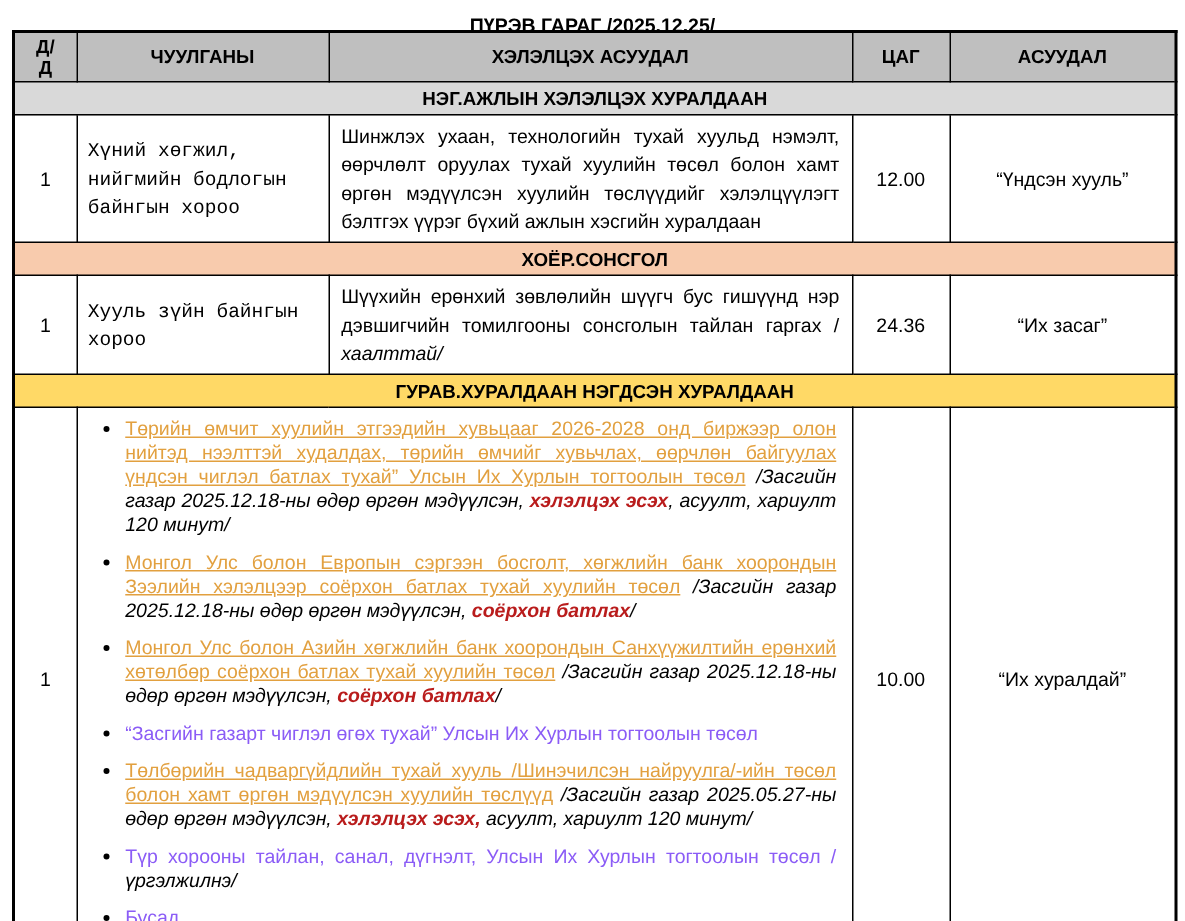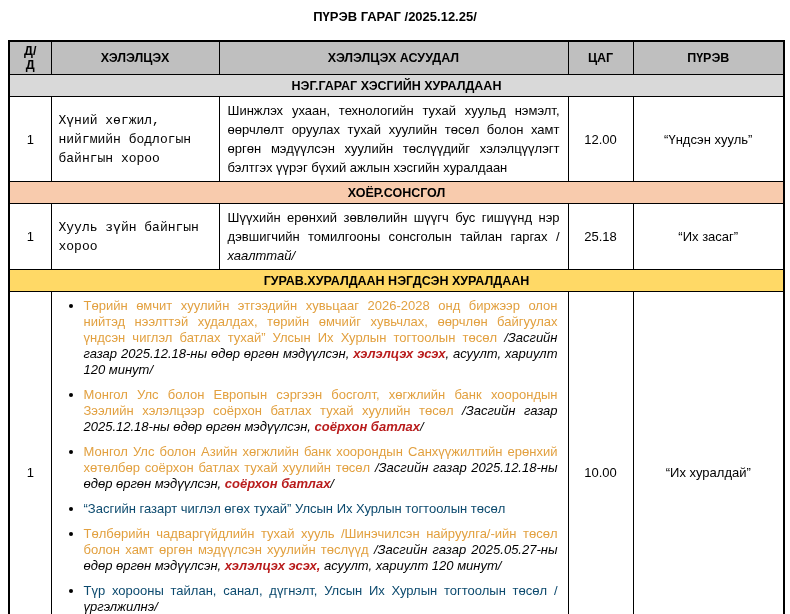--- a/index.html
+++ b/index.html
@@ -11,21 +11,21 @@
   }
   *{box-sizing:border-box;}
   html,body{margin:0;padding:0;}
   body{
     width:790px;height:614px;background:#ffffff;color:#000;
     font-family:"Liberation Sans", sans-serif;
     overflow:hidden;
   }
   .page-title{
     text-align:center;font-weight:bold;font-size:13px;
-    padding-top:9px;height:40px;
+    padding-top:9px;height:20px;
   }
   table.schedule{
     border-collapse:collapse;table-layout:fixed;
     width:775px;margin-left:8px;
     border:2px solid #000;
   }
   th,td{border:1px solid #000;padding:2px 12px;vertical-align:middle;}
   th{
     background:var(--header-bg);
     font-size:12.5px;font-weight:bold;height:29px;text-align:center;
@@ -42,70 +42,70 @@
   td.issue .it{font-style:italic;}
   tr.body-0{height:80px;}
   tr.body-1{height:58px;}
   tr.body-2{height:330px;}
   td.bullets-cell{vertical-align:top;padding:6px 10px 4px 8px;}
   ul.bullet-list{margin:0;padding-left:24px;list-style:disc;}
   ul.bullet-list li{
     font-size:13px;line-height:16px;margin-bottom:9px;text-align:justify;
   }
   ul.bullet-list li::marker{color:#000;}
-  .seg-link{color:var(--link);cursor:pointer;}
-  .seg-plain{color:#0c4a6e;}
+  .seg-link{color:var(--link);text-decoration:underline;cursor:pointer;}
+  .seg-plain{color:#8b5cf6;}
   .seg-italic{color:#000;font-style:italic;}
   .seg-bolditalic{color:#b91c1c;font-style:italic;font-weight:bold;}
 </style>
 </head>
 <body>
 
 <div class="page-title">ПҮРЭВ ГАРАГ /2025.12.25/</div>
 
 <table class="schedule">
   <colgroup>
     <col style="width:42px">
     <col style="width:168px">
     <col style="width:349px">
     <col style="width:65px">
     <col style="width:151px">
   </colgroup>
   <thead>
     <tr>
       <th>Д/Д</th>
-      <th>ХЭЛЭЛЦЭХ</th>
+      <th>ЧУУЛГАНЫ</th>
       <th>ХЭЛЭЛЦЭХ АСУУДАЛ</th>
       <th>ЦАГ</th>
-      <th>ПҮРЭВ</th>
+      <th>АСУУДАЛ</th>
     </tr>
   </thead>
   <tbody>
     <tr class="section-row sec-0">
-      <td colspan="5">НЭГ.ГАРАГ ХЭСГИЙН ХУРАЛДААН</td>
+      <td colspan="5">НЭГ.АЖЛЫН ХЭЛЭЛЦЭХ ХУРАЛДААН</td>
     </tr>
     <tr class="body-0">
       <td class="num">1</td>
       <td class="committee">Хүний хөгжил, нийгмийн бодлогын байнгын хороо</td>
       <td class="issue">
         <span>Шинжлэх ухаан, технологийн тухай хуульд нэмэлт, өөрчлөлт оруулах тухай хуулийн төсөл болон хамт өргөн мэдүүлсэн хуулийн төслүүдийг хэлэлцүүлэгт бэлтгэх үүрэг бүхий ажлын хэсгийн хуралдаан</span><span class="it"></span>
       </td>
       <td class="time">12.00</td>
       <td class="hall">“Үндсэн хууль”</td>
     </tr>
     <tr class="section-row sec-1">
       <td colspan="5">ХОЁР.СОНСГОЛ</td>
     </tr>
     <tr class="body-1">
       <td class="num">1</td>
       <td class="committee">Хууль зүйн байнгын хороо</td>
       <td class="issue">
         <span>Шүүхийн ерөнхий зөвлөлийн шүүгч бус гишүүнд нэр дэвшигчийн томилгооны сонсголын тайлан гаргах /</span> <span class="it">хаалттай/</span>
       </td>
-      <td class="time">25.18</td>
+      <td class="time">24.36</td>
       <td class="hall">“Их засаг”</td>
     </tr>
     <tr class="section-row sec-2">
       <td colspan="5">ГУРАВ.ХУРАЛДААН НЭГДСЭН ХУРАЛДААН</td>
     </tr>
     <tr class="body-2">
       <td class="num">1</td>
       <td class="bullets-cell" colspan="2">
         <ul class="bullet-list">
             <li><a class="seg-link">Төрийн өмчит хуулийн этгээдийн хувьцааг 2026-2028 онд биржээр олон нийтэд нээлттэй худалдах, төрийн өмчийг хувьчлах, өөрчлөн байгуулах үндсэн чиглэл батлах тухай” Улсын Их Хурлын тогтоолын төсөл</a><span class="seg-italic"> /Засгийн газар 2025.12.18-ны өдөр өргөн мэдүүлсэн, </span><span class="seg-bolditalic">хэлэлцэх эсэх</span><span class="seg-italic">, асуулт, хариулт 120 минут/</span></li>

